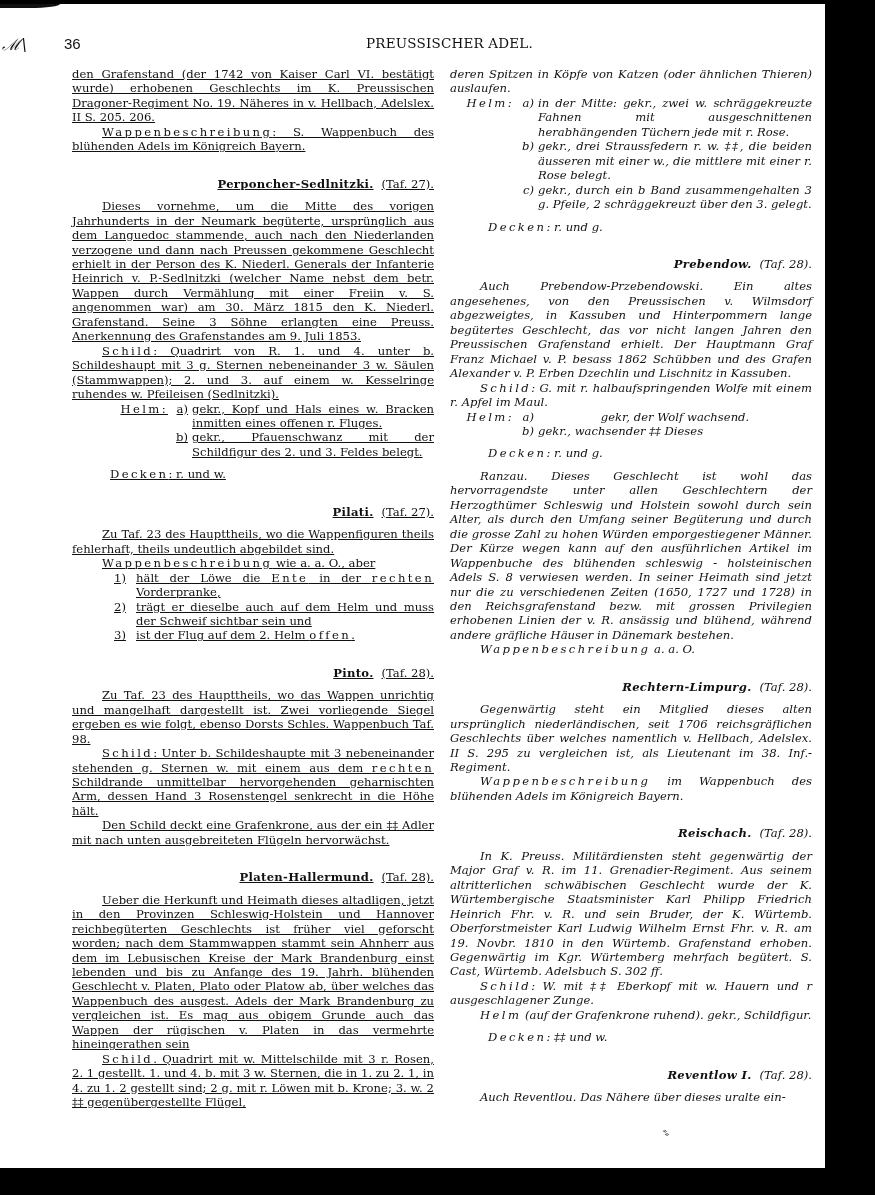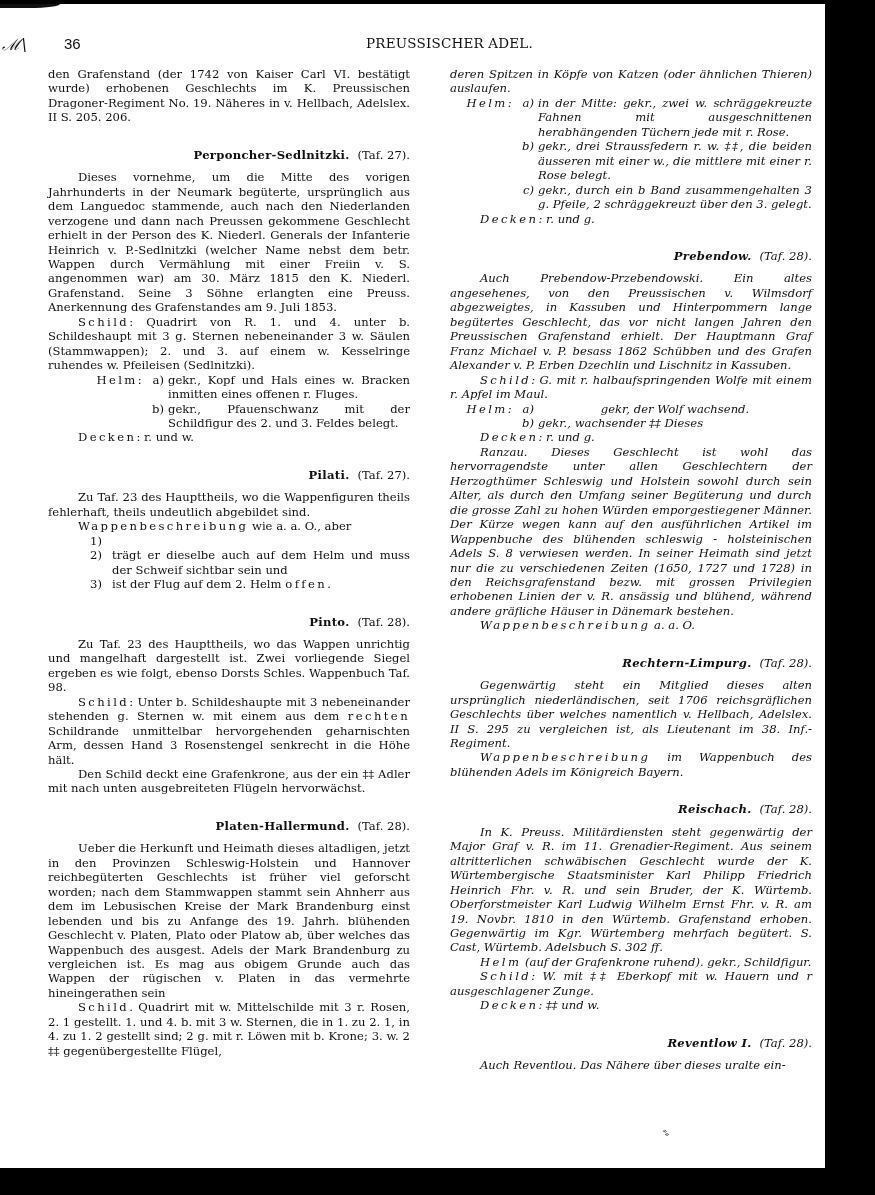--- a/index.html
+++ b/index.html
@@ -24,54 +24,55 @@
     font-family: "Liberation Sans", sans-serif;
   }
   .running-head {
     position: absolute; left: 366px; top: 31px; font-size: 13.5px; color: #111;
     letter-spacing: 0.2px;
   }
   .col {
     position: absolute; top: 63px; width: 362px; color: #111;
     font-size: 11.6px; line-height: 14.45px;
   }
-  .col.left { left: 48px; }
+  .col.left { left: 72px; text-decoration: underline; }
   .col.right { left: 450px; font-style: italic; }
   .p { text-align: justify; text-indent: 30px; margin: 0; hyphens: manual; }
   .p.noindent { text-indent: 0; }
   .spaced { letter-spacing: 2.4px; }
   .heading {
     text-align: right; margin: 23px 0 8px 0; font-size: 11.6px;
   }
   .heading .name { font-weight: bold; letter-spacing: 0.3px; }
   .heading .taf { margin-left: 8px; }
   .helm-row { display: flex; margin: 0; }
   .helm-label { width: 96px; flex: none; text-align: right; padding-right: 4px; }
   .helm-letter { width: 16px; flex: none; text-align: right; padding-right: 4px; }
   .helm-text { flex: 1; text-align: justify; }
   .list-row { display: flex; margin: 0; padding-left: 42px; }
   .list-num { width: 22px; flex: none; }
   .list-text { flex: 1; text-align: justify; }
-  .decken { padding-left: 30px; margin: 0; }
+  .decken { padding-left: 30px; margin: 8px; }
   .scribble {
     position: absolute; left: 663px; top: 1122px; font-size: 11px; color: #333;
     transform: rotate(60deg);
   }
 </style>
 </head>
 <body>
 
 <div class="page">
   <div class="top-shadow"></div>
   <div class="margin-mark">ℳ \</div>
   <div class="page-number">36</div>
   <div class="running-head">PREUSSISCHER ADEL.</div>
 
   <div class="col left">
     <p class="p noindent">den Grafenstand (der 1742 von Kaiser Carl VI. bestätigt wurde) erhobenen Geschlechts im K. Preussischen Dragoner-Regiment No. 19. Näheres in v. Hellbach, Adelslex. II S. 205. 206.</p>
+    <p class="p"><span class="spaced">Wappenbeschreibung</span><span>: S. Wappenbuch des blühenden Adels im Königreich Bayern.</span></p>
 
     <div class="heading">
       <span class="name">Perponcher-Sedlnitzki.</span><span class="taf">(Taf. 27).</span>
     </div>
     <p class="p">Dieses vornehme, um die Mitte des vorigen Jahrhunderts in der Neumark begüterte, ursprünglich aus dem Languedoc stammende, auch nach den Niederlanden verzogene und dann nach Preussen gekommene Geschlecht erhielt in der Person des K. Niederl. Generals der Infanterie Heinrich v. P.-Sedlnitzki (welcher Name nebst dem betr. Wappen durch Vermählung mit einer Freiin v. S. angenommen war) am 30. März 1815 den K. Niederl. Grafenstand. Seine 3 Söhne erlangten eine Preuss. Anerkennung des Grafenstandes am 9. Juli 1853.</p>
     <p class="p"><span class="spaced">Schild</span><span>: Quadrirt von R. 1. und 4. unter b. Schildeshaupt mit 3 g. Sternen nebeneinander 3 w. Säulen (Stammwappen); 2. und 3. auf einem w. Kesselringe ruhendes w. Pfeileisen (Sedlnitzki).</span></p>
     <div class="helm-row">
       <span class="helm-label spaced">Helm:</span>
       <span class="helm-letter">a)</span>
       <span class="helm-text">gekr., Kopf und Hals eines w. Bracken inmitten eines offenen r. Fluges.</span>
@@ -83,20 +84,21 @@
     </div>
     <p class="decken"><span class="spaced">Decken</span><span>: r. und w.</span></p>
 
     <div class="heading">
       <span class="name">Pilati.</span><span class="taf">(Taf. 27).</span>
     </div>
     <p class="p">Zu Taf. 23 des Haupttheils, wo die Wappenfiguren theils fehlerhaft, theils undeutlich abgebildet sind.</p>
     <p class="p"><span class="spaced">Wappenbeschreibung</span><span> wie a. a. O., aber</span></p>
     <div class="list-row">
       <span class="list-num">1)</span>
+      <span class="list-text"><span>hält der Löwe die </span><span class="spaced">Ente</span><span> in der </span><span class="spaced">rechten</span><span> Vorderpranke,</span></span>
     </div>
     <div class="list-row">
       <span class="list-num">2)</span>
       <span class="list-text">trägt er dieselbe auch auf dem Helm und muss der Schweif sichtbar sein und</span>
     </div>
     <div class="list-row">
       <span class="list-num">3)</span>
       <span class="list-text"><span>ist der Flug auf dem 2. Helm </span><span class="spaced">offen</span><span>.</span></span>
     </div>
 
@@ -156,22 +158,22 @@
     <div class="heading">
       <span class="name">Rechtern-Limpurg.</span><span class="taf">(Taf. 28).</span>
     </div>
     <p class="p">Gegenwärtig steht ein Mitglied dieses alten ursprünglich niederländischen, seit 1706 reichsgräflichen Geschlechts über welches namentlich v. Hellbach, Adelslex. II S. 295 zu vergleichen ist, als Lieutenant im 38. Inf.-Regiment.</p>
     <p class="p"><span class="spaced">Wappenbeschreibung</span><span> im Wappenbuch des blühenden Adels im Königreich Bayern.</span></p>
 
     <div class="heading">
       <span class="name">Reischach.</span><span class="taf">(Taf. 28).</span>
     </div>
     <p class="p">In K. Preuss. Militärdiensten steht gegenwärtig der Major Graf v. R. im 11. Grenadier-Regiment. Aus seinem altritterlichen schwäbischen Geschlecht wurde der K. Würtembergische Staatsminister Karl Philipp Friedrich Heinrich Fhr. v. R. und sein Bruder, der K. Würtemb. Oberforstmeister Karl Ludwig Wilhelm Ernst Fhr. v. R. am 19. Novbr. 1810 in den Würtemb. Grafenstand erhoben. Gegenwärtig im Kgr. Würtemberg mehrfach begütert. S. Cast, Würtemb. Adelsbuch S. 302 ff.</p>
+    <p class="p"><span class="spaced">Schild</span><span>: W. mit ‡‡ Eberkopf mit w. Hauern und r ausgeschlagener Zunge.</span></p>
     <p class="p"><span class="spaced">Helm</span><span> (auf der Grafenkrone ruhend). gekr., Schildfigur.</span></p>
-    <p class="p"><span class="spaced">Schild</span><span>: W. mit ‡‡ Eberkopf mit w. Hauern und r ausgeschlagener Zunge.</span></p>
     <p class="decken"><span class="spaced">Decken</span><span>: ‡‡ und w.</span></p>
 
     <div class="heading">
       <span class="name">Reventlow I.</span><span class="taf">(Taf. 28).</span>
     </div>
     <p class="p">Auch Reventlou. Das Nähere über dieses uralte ein-</p>
   </div>
 
   <div class="scribble">⸗⸗</div>
 </div>

